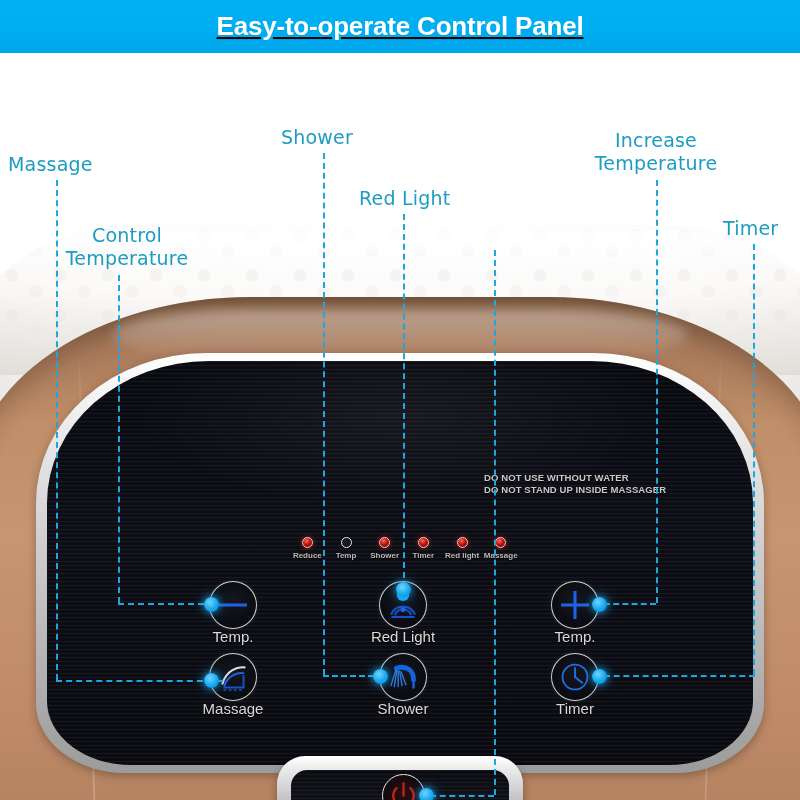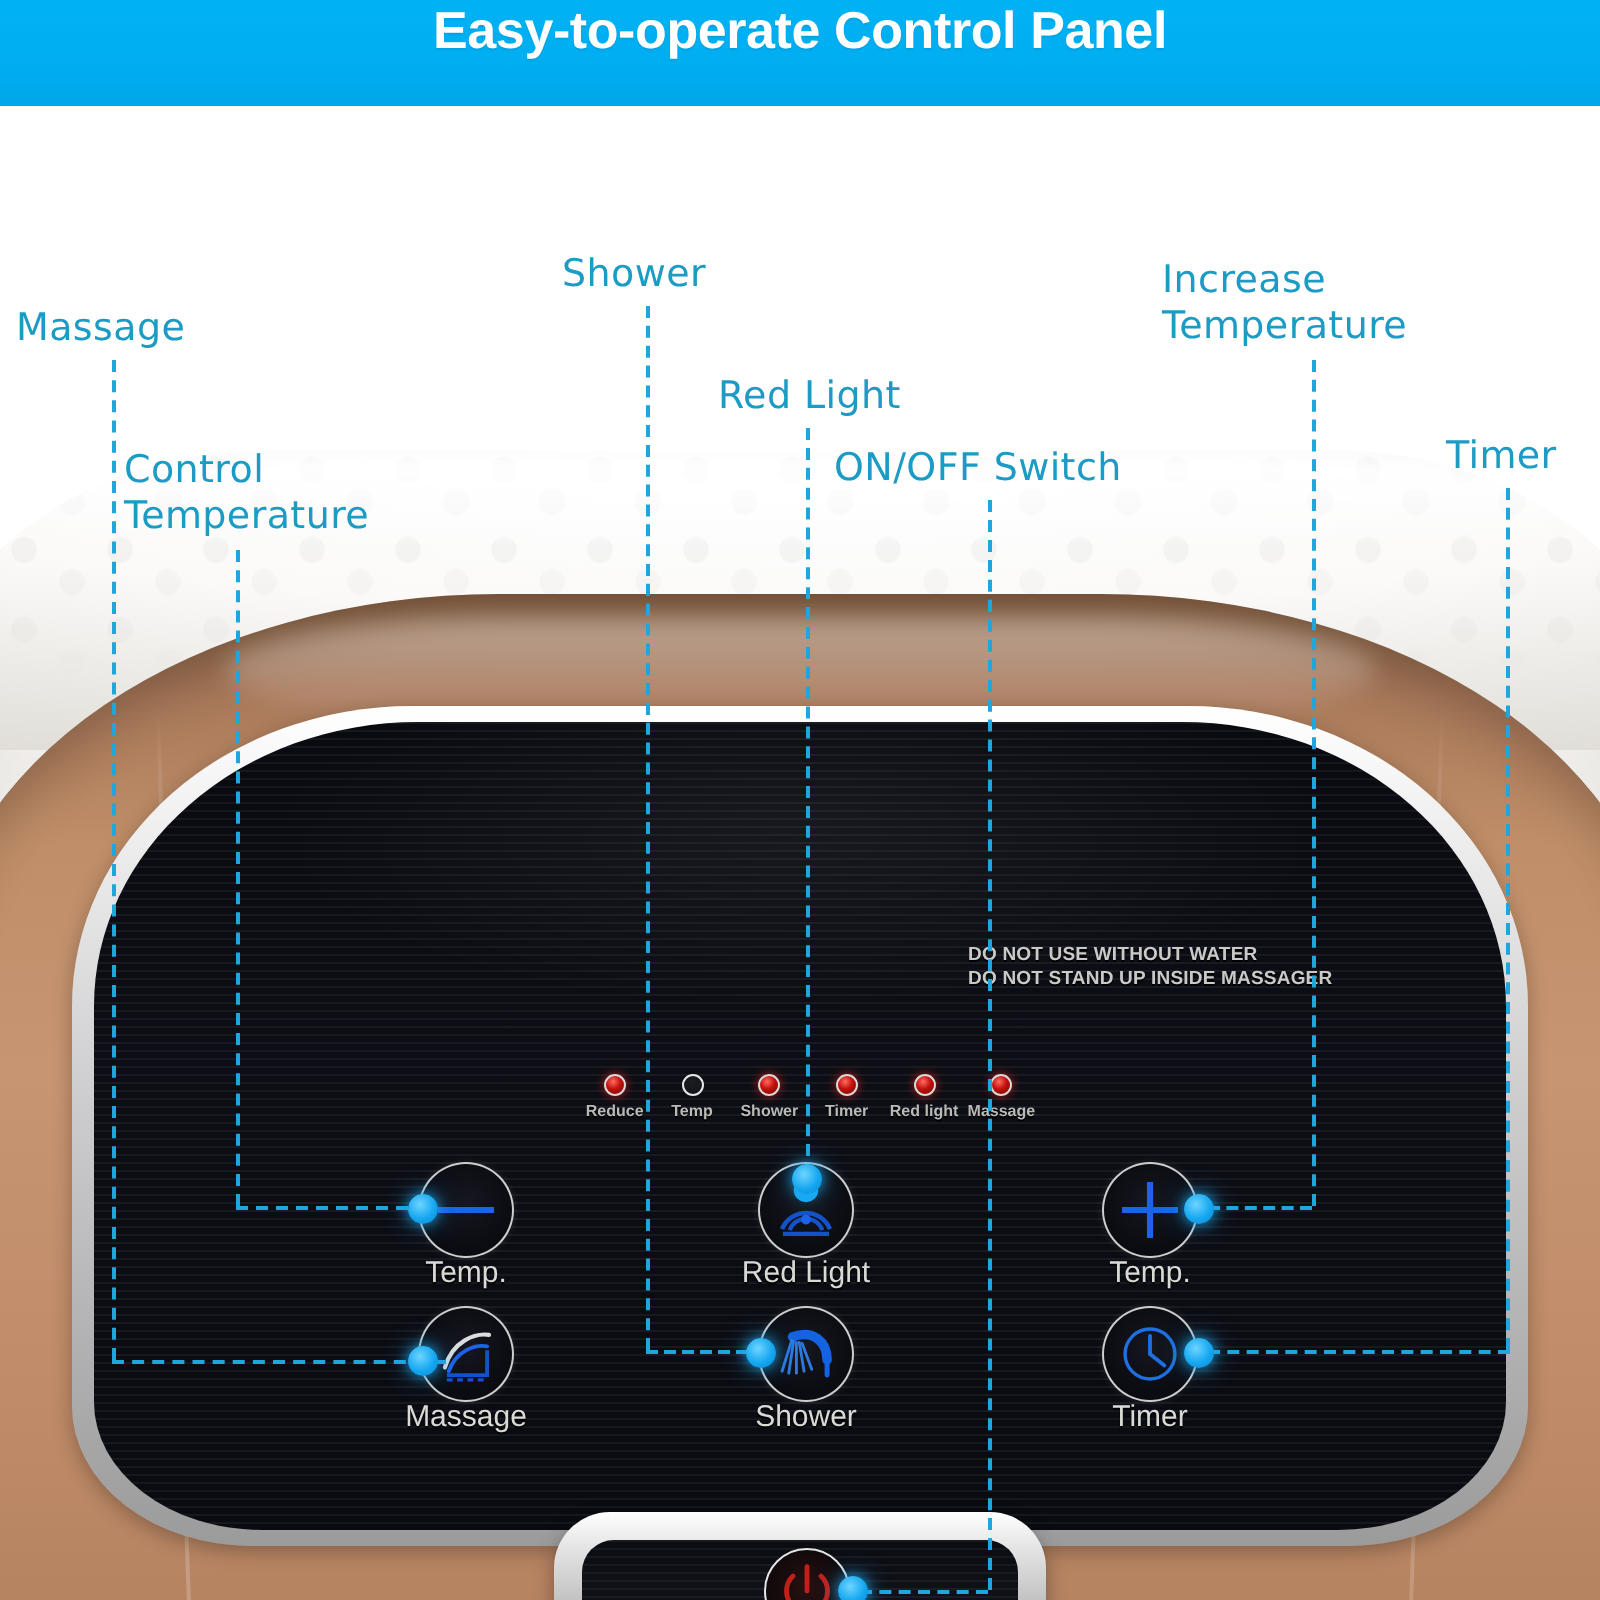--- a/index.html
+++ b/index.html
@@ -9,21 +9,21 @@
     background:#ffffff;
     font-family:"Liberation Sans", sans-serif;
     position:relative;
   }
   #stage{position:absolute;left:0;top:0;width:800px;height:800px;overflow:hidden;background:#fff;}
 
   
   .banner{
     position:absolute;left:0;top:0;width:800px;height:53px;
     background:linear-gradient(180deg,#00b2f4 0%,#00aef2 55%,#00a6ea 100%);
-    display:flex;justify-content:center;
+    display:flex;align-items:center;justify-content:center;text-decoration:underline;
   }
   .banner-title{
     color:#ffffff;font-size:26px;font-weight:bold;letter-spacing:-0.2px;
     font-family:"Liberation Sans", sans-serif;
     text-shadow:0 1px 1px rgba(0,0,0,.08);
   }
 
   
   .photo{position:absolute;left:0;top:53px;width:800px;height:747px;overflow:hidden;background:#fff;}
 
@@ -198,21 +198,21 @@
   
   .callout-label{
     position:absolute;
     color:#1c9cc4;
     font-family:"DejaVu Sans", sans-serif;
     font-size:19px;
     line-height:23px;
     white-space:pre;
     letter-spacing:.2px;
   }
-  .callout-label.center{text-align:left;}
+  .callout-label.center{text-align:center;}
   .vline{
     position:absolute;width:0;border-left:2px dashed #1fa6dd;
   }
   .hline{
     position:absolute;height:0;border-top:2px dashed #1fa6dd;
   }
   .node{
     position:absolute;width:15px;height:15px;border-radius:50%;
     background:radial-gradient(circle at 40% 35%, #6fd4ff 0%, #15a7f0 55%, #0b87cf 100%);
     box-shadow:0 0 7px rgba(30,170,245,.85), 0 0 14px rgba(30,170,245,.45);
@@ -364,21 +364,20 @@
 
     <div class="callout-label" style="left:281px;top:73px;">Shower</div>
     <div class="vline" style="left:323px;top:100px;height:522px;"></div>
     <div class="hline" style="left:323px;top:622px;width:51px;"></div>
     <div class="node" style="left:373px;top:616px;"></div>
 
     <div class="callout-label" style="left:359px;top:134px;">Red Light</div>
     <div class="vline" style="left:403px;top:161px;height:374px;"></div>
     <div class="node" style="left:396px;top:529px;"></div>
 
-    <div class="callout-label" style="left:417px;top:170px;">ON/OFF Switch</div>
     <div class="vline" style="left:494px;top:197px;height:545px;"></div>
     <div class="hline" style="left:430px;top:742px;width:64px;"></div>
     <div class="node" style="left:419px;top:735px;"></div>
 
     <div class="callout-label center" style="left:581px;top:76px;width:150px;">Increase
 Temperature</div>
     <div class="vline" style="left:656px;top:127px;height:423px;"></div>
     <div class="hline" style="left:604px;top:550px;width:52px;"></div>
     <div class="node" style="left:592px;top:544px;"></div>
 

